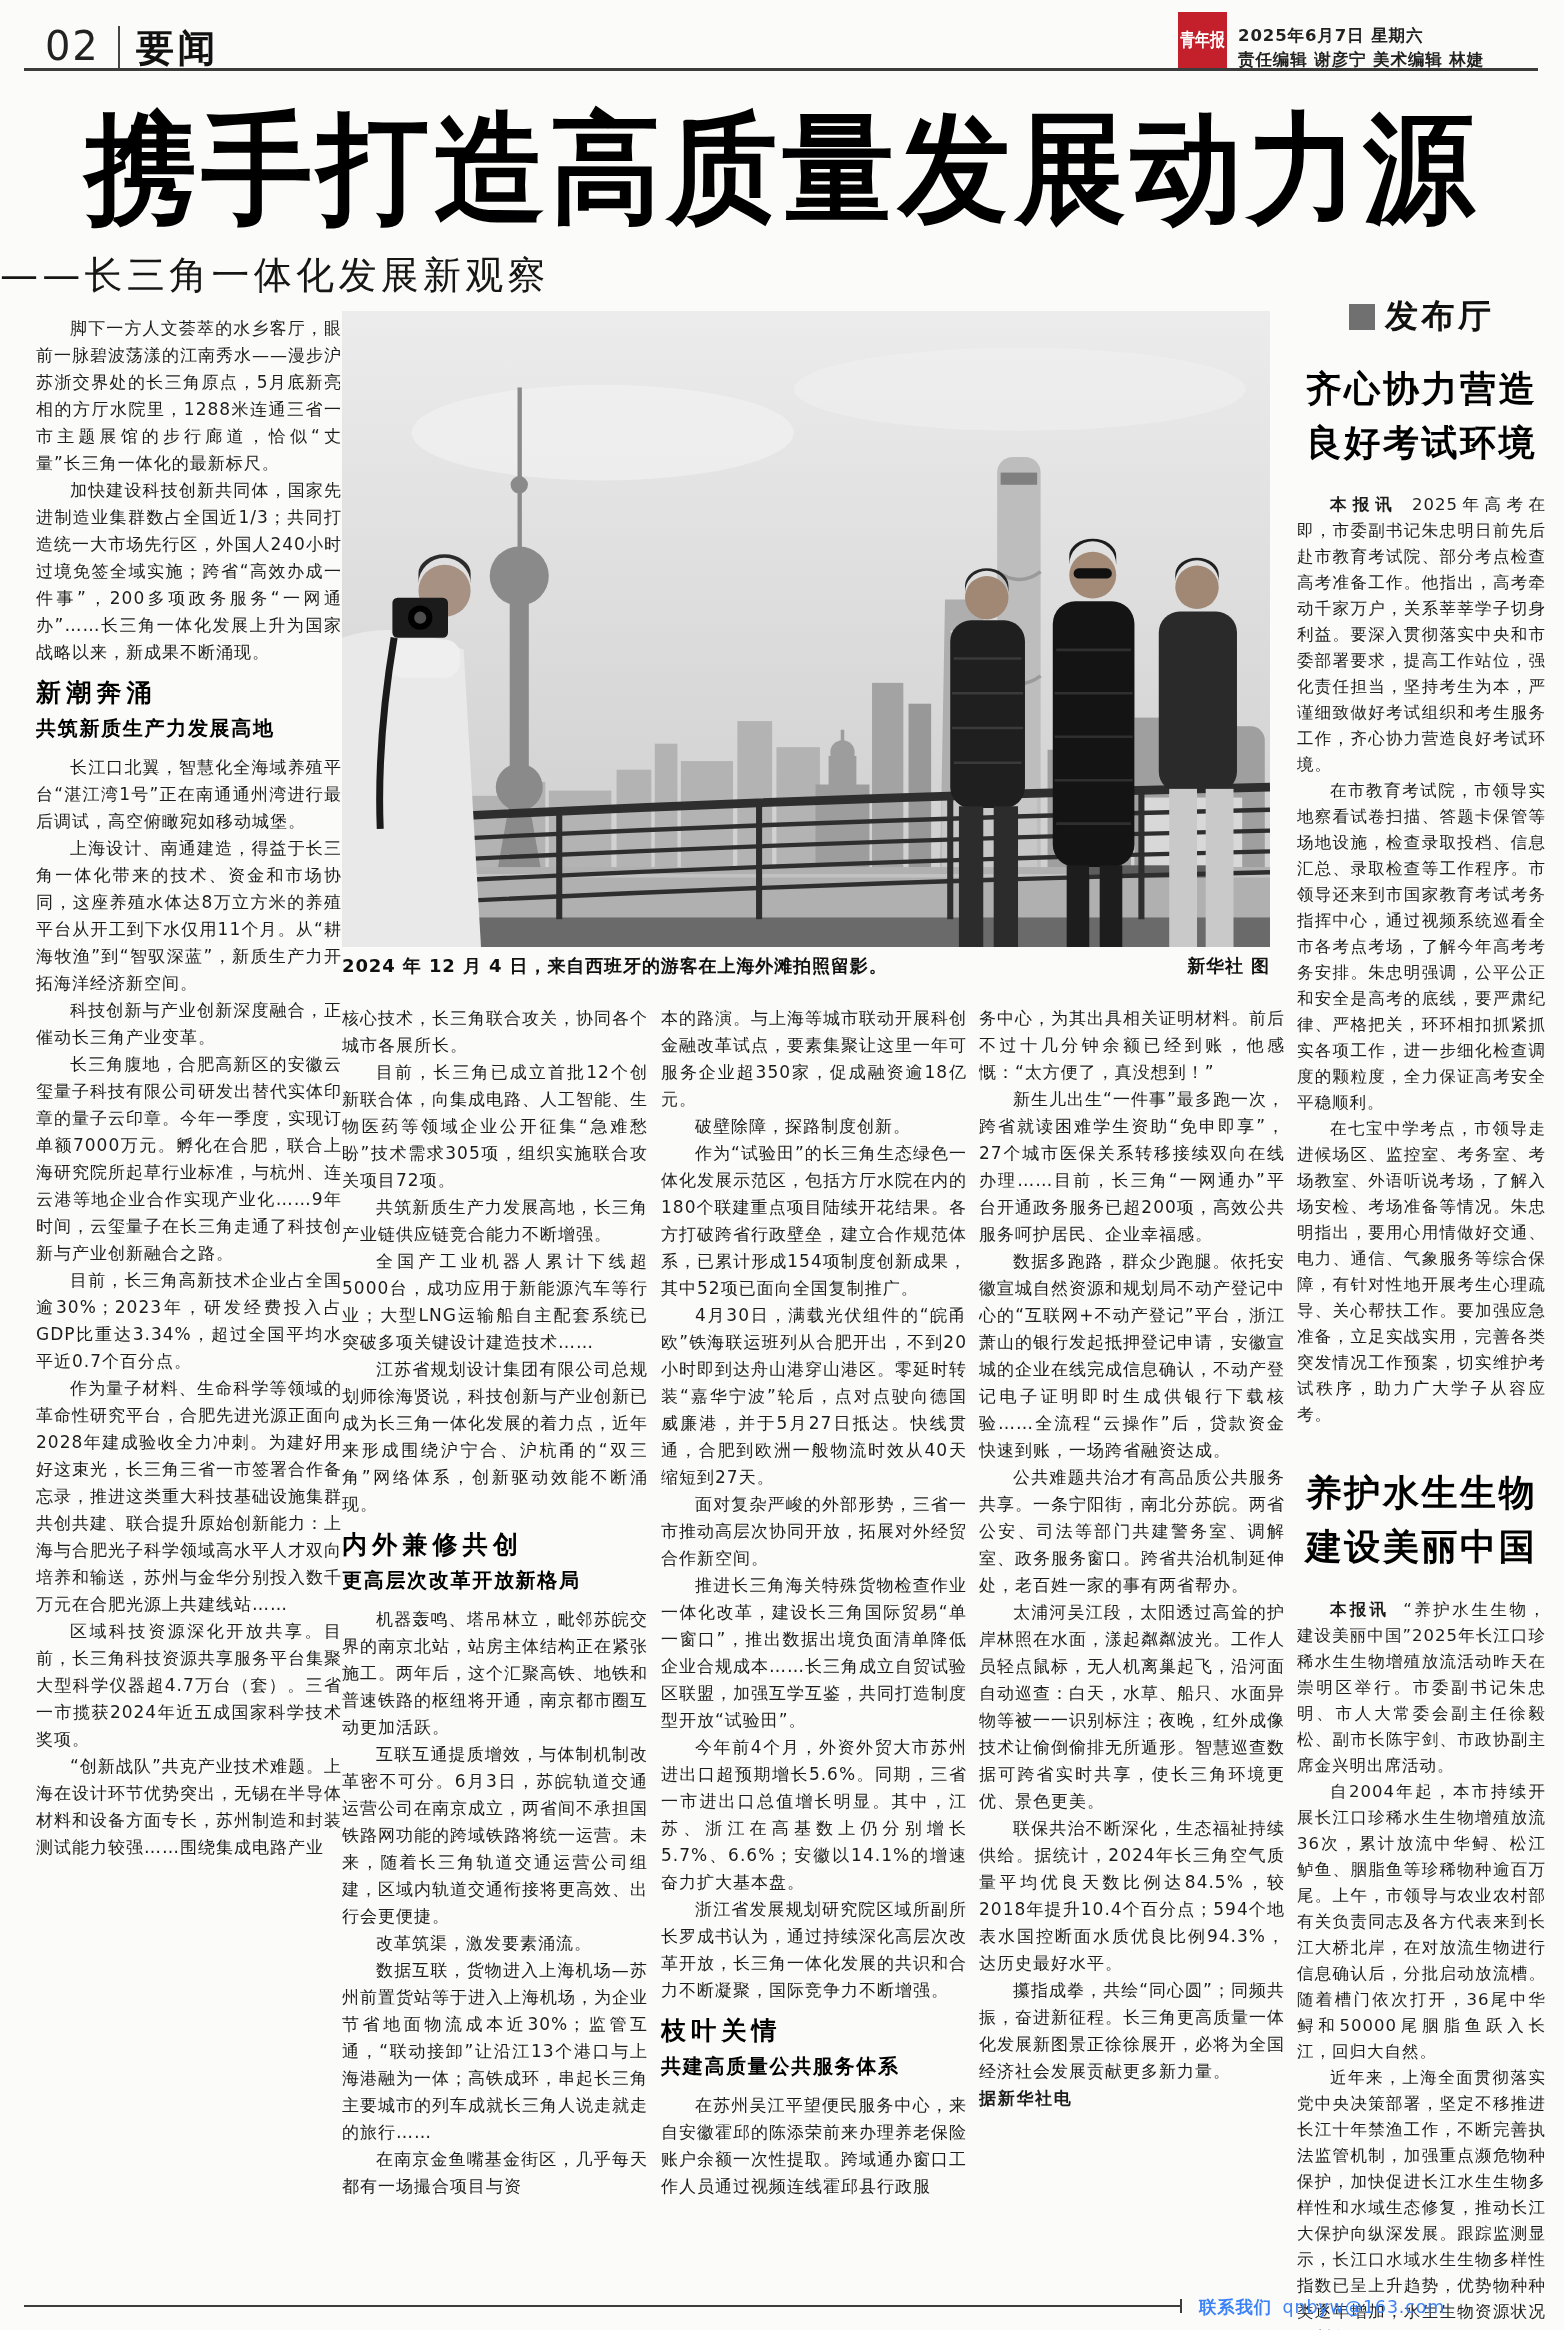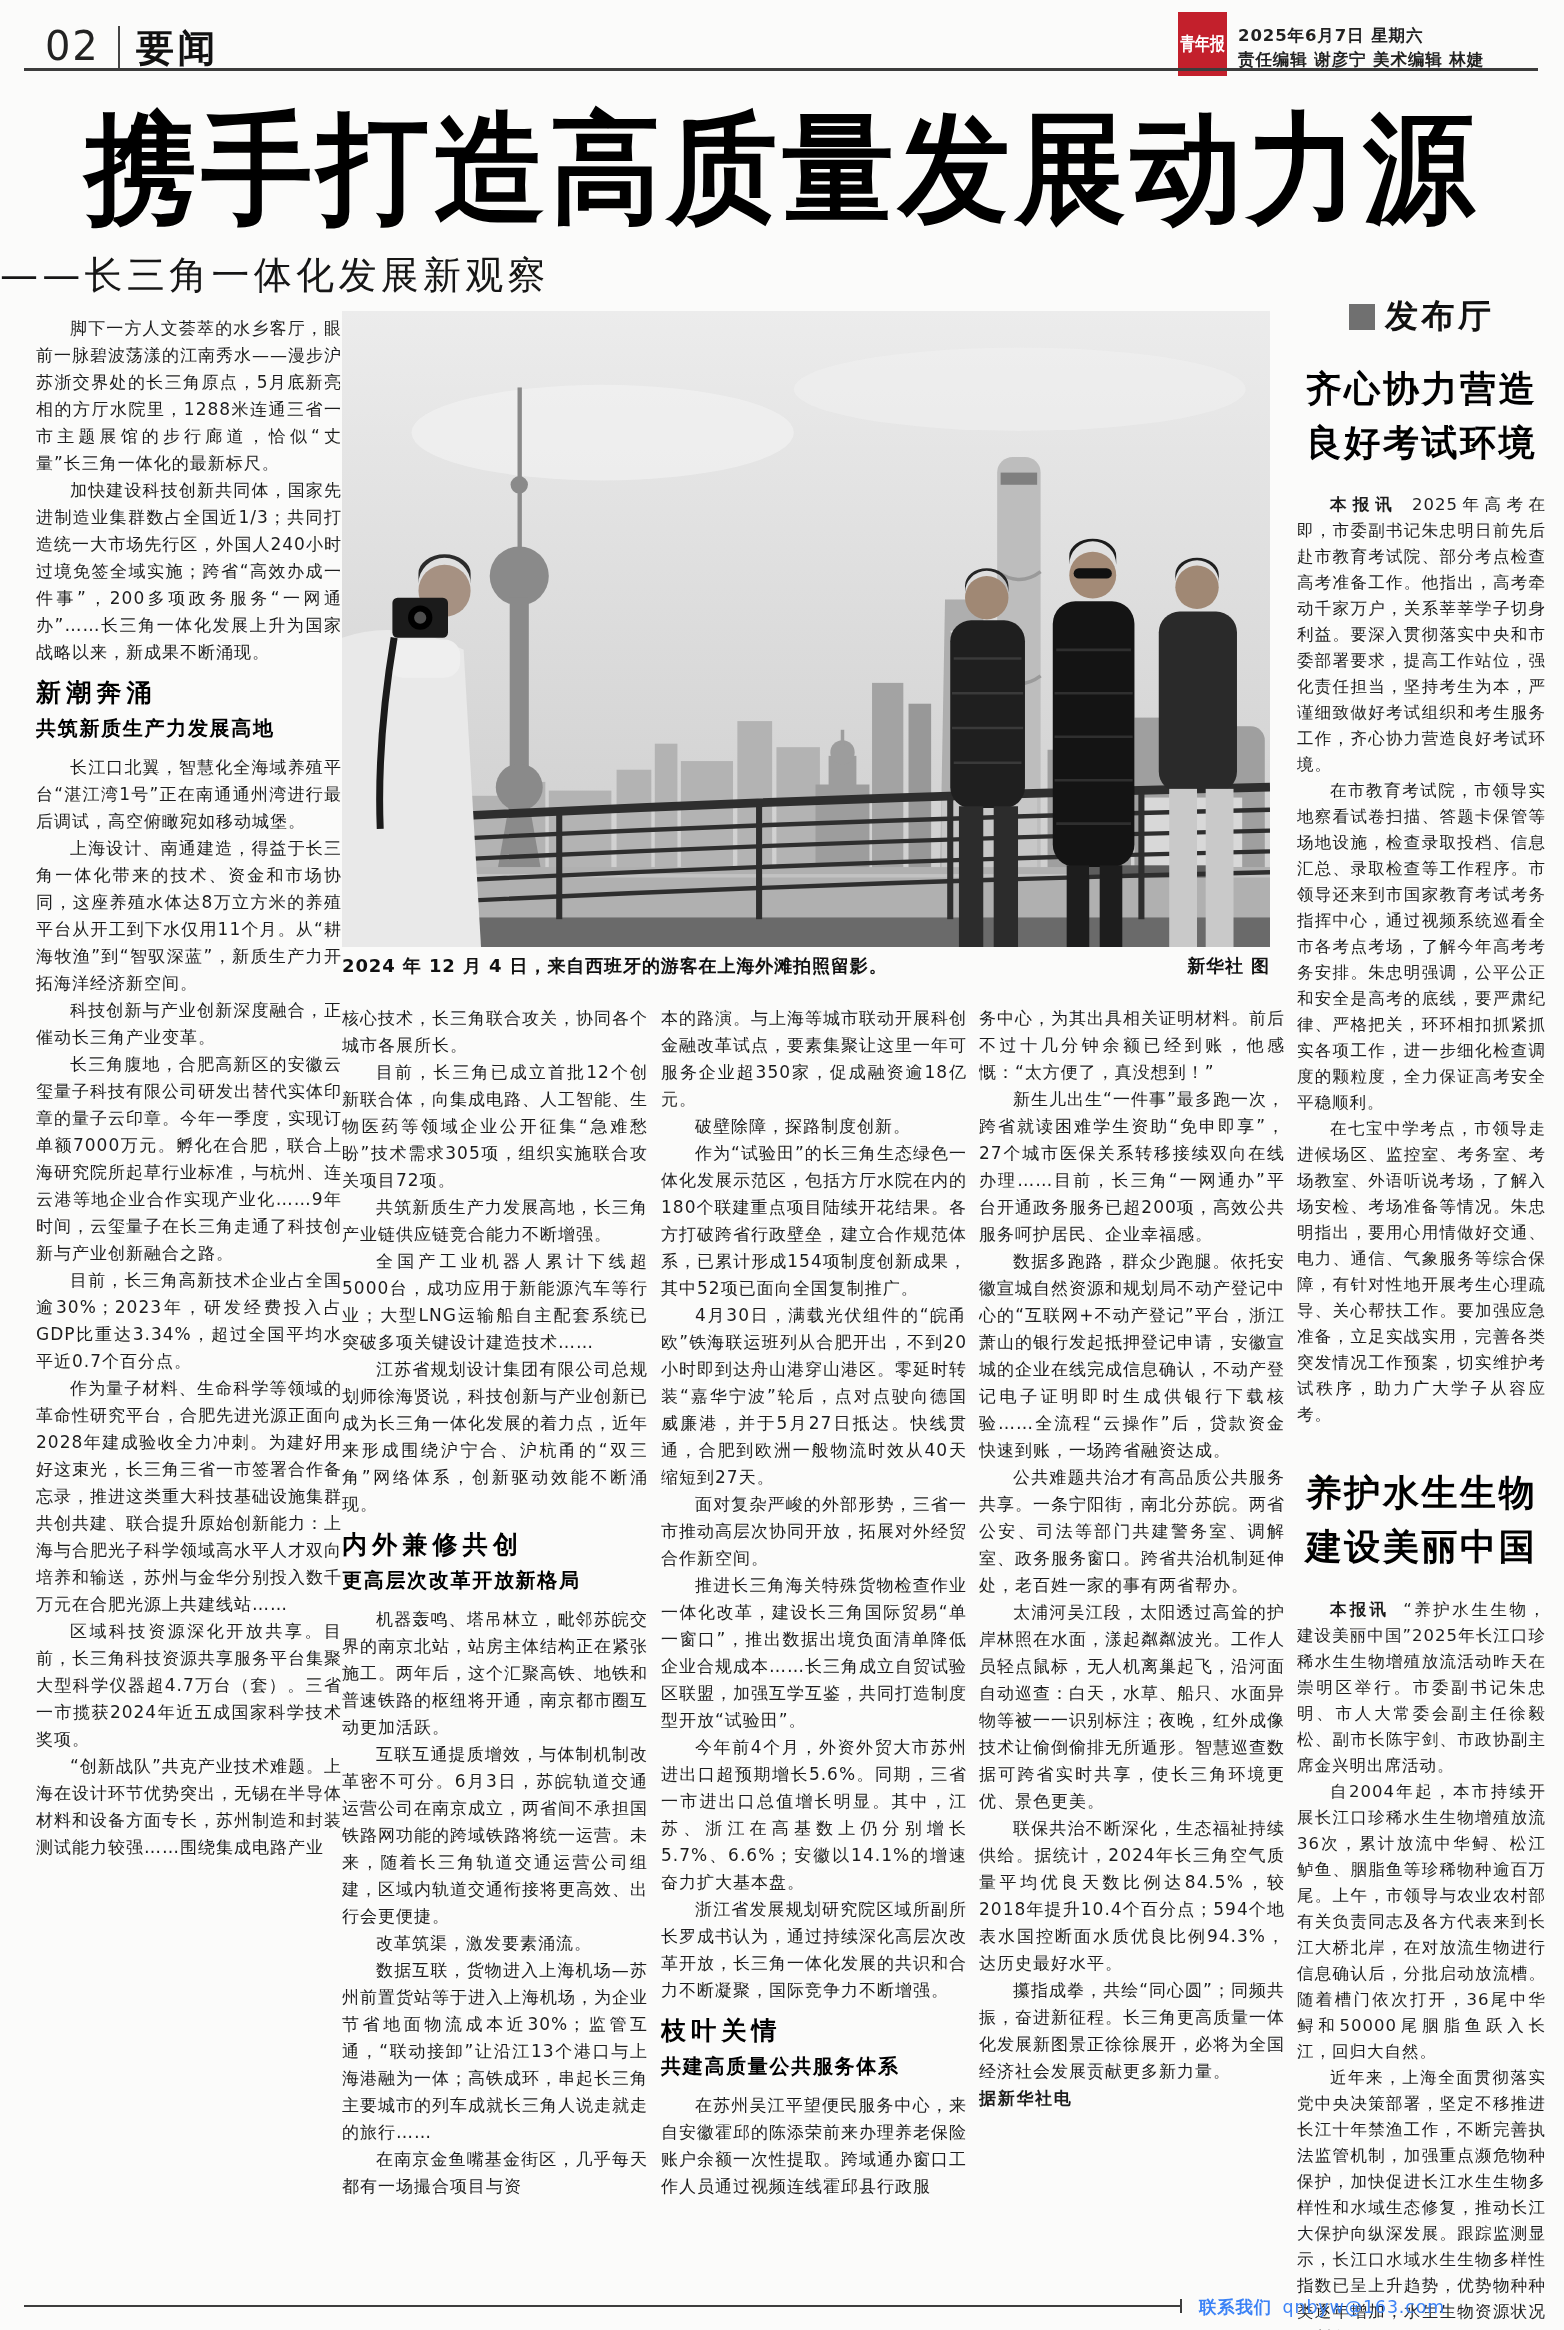--- a/index.html
+++ b/index.html
@@ -8,21 +8,21 @@
     background:#fbfbfa;color:#1b1b1b;
     font-family:"DejaVu Sans","Liberation Sans",sans-serif;
   }
   .abs{position:absolute;}
 
   
   .page-num{left:45px;top:22.6px;font-size:40px;font-weight:500;letter-spacing:1.7px;color:#222;}
   .head-divider{left:118px;top:26px;width:1.7px;height:42px;background:#444;}
   .section-name{left:136px;top:22.6px;font-size:38px;font-weight:700;letter-spacing:3.5px;color:#111;}
   .header-rule{left:24px;top:68px;width:1514px;height:0;border-top:3.5px solid #3c3c3c;}
-  .masthead{left:1178px;top:12px;width:49px;height:64px;background:#c3202c;
+  .masthead{left:1178px;top:12px;width:49px;height:56px;background:#c3202c;
     display:flex;align-items:center;justify-content:center;}
   .masthead span{color:#fff;font-size:14.8px;font-weight:700;writing-mode:horizontal-tb;
     letter-spacing:0;transform:scaleY(1.25);font-family:"DejaVu Serif","Liberation Serif",serif;}
   .dateline{left:1238px;top:24px;font-size:16.5px;font-weight:700;color:#222;line-height:23.5px;letter-spacing:0.9px;}
 
   
   .main-headline{left:0;top:94px;width:1565px;text-align:center;
     font-size:111px;font-weight:900;color:#000;letter-spacing:5.2px;line-height:1.25;
     transform:scaleY(1.08);transform-origin:top center;white-space:nowrap;}
   .headline-subtitle{left:0;top:250px;width:1565px;

